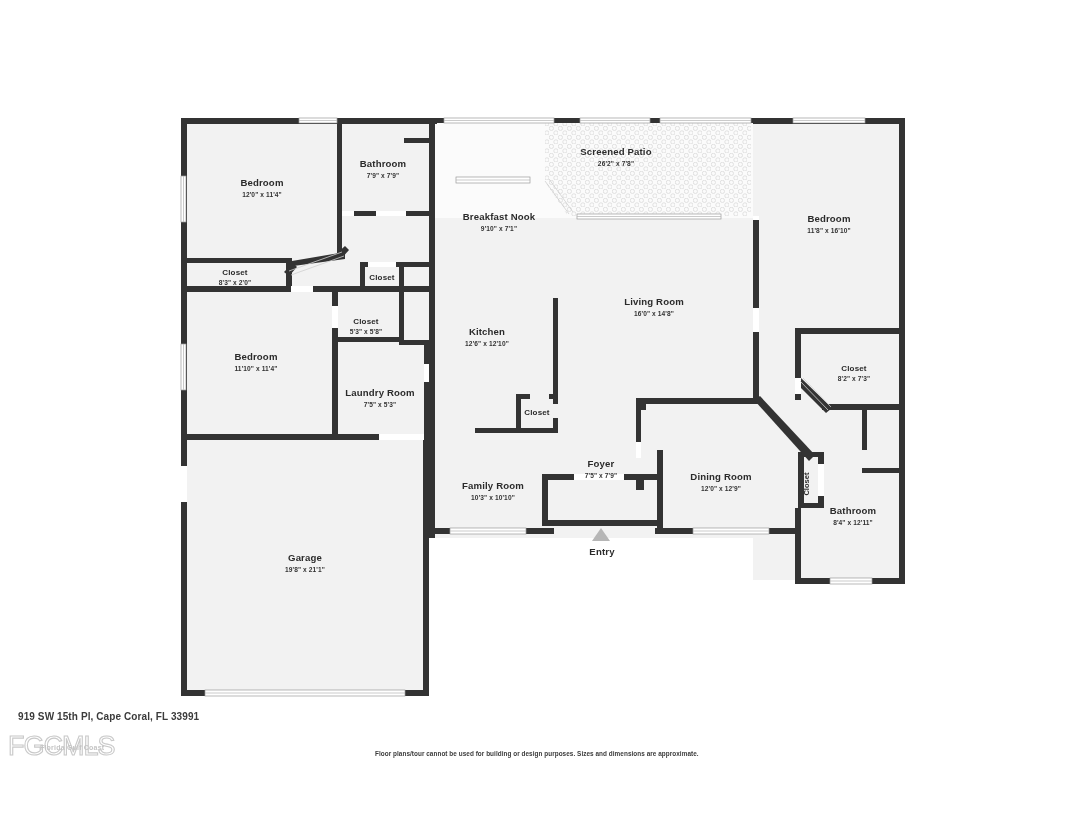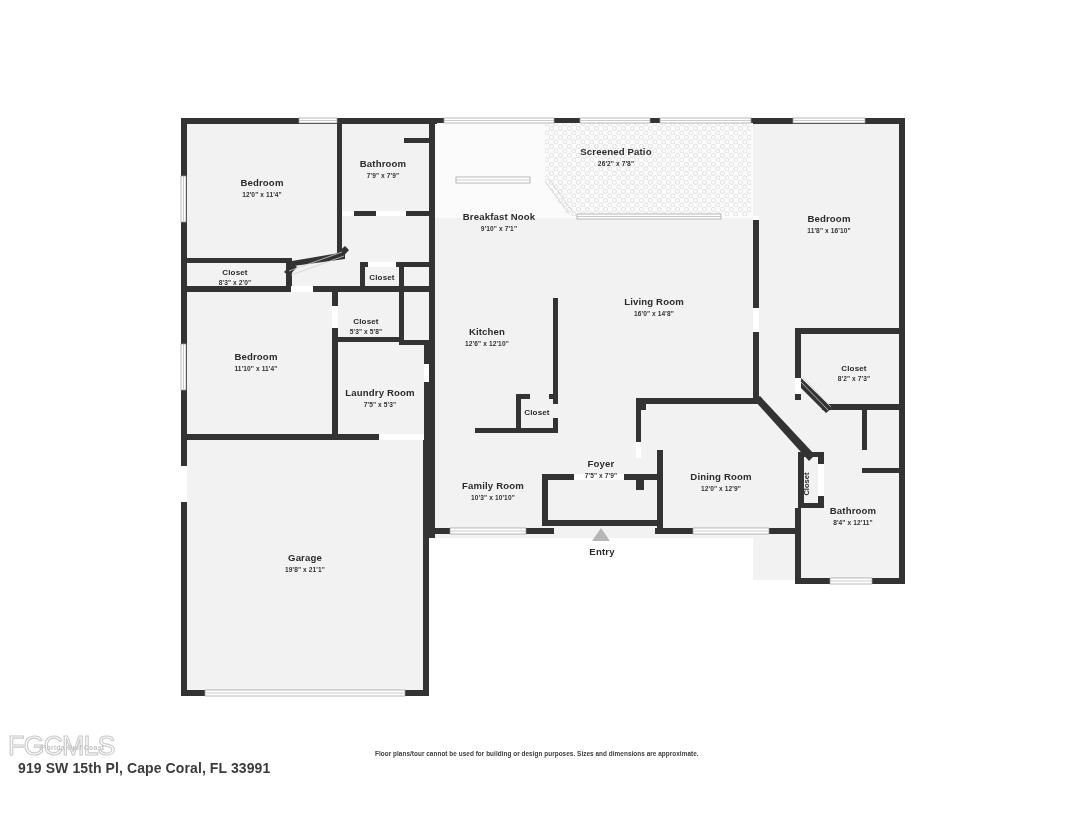--- a/index.html
+++ b/index.html
@@ -69,23 +69,23 @@
   .win-inner {
     stroke: #b5b5b5;
     stroke-width: 0.7;
   }
   .entry-tri {
     fill: #b6b6b6;
   }
   .addr-text {
     position: absolute;
     left: 18px;
-    top: 760px;
-    font-family: "Liberation Sans", sans-serif;
-    font-size: 14px;
+    top: 711px;
+    font-family: "Liberation Sans", sans-serif;
+    font-size: 10px;
     font-weight: bold;
     color: #3b3b3b;
     letter-spacing: 0.1px;
     white-space: nowrap;
   }
   .disclaimer-text {
     position: absolute;
     left: 375px;
     top: 750px;
     font-family: "Liberation Sans", sans-serif;

